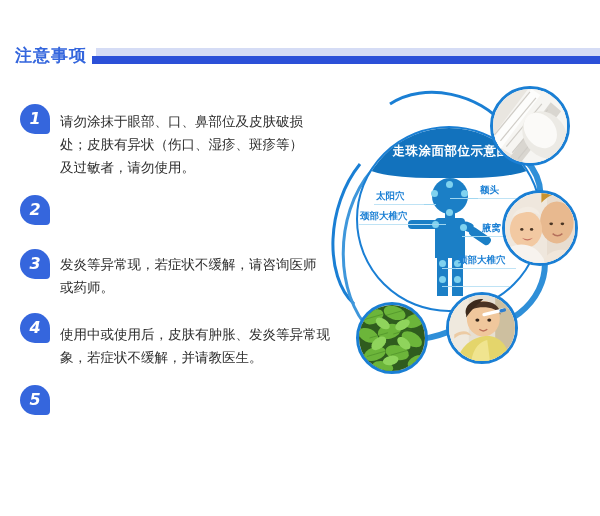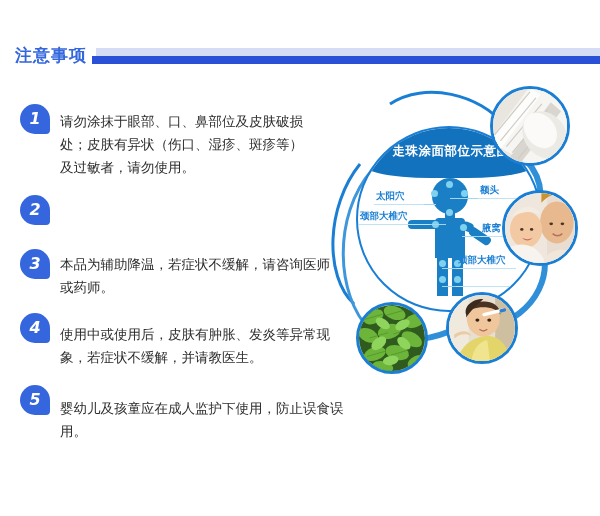--- a/index.html
+++ b/index.html
@@ -133,38 +133,36 @@
   <div class="item i2">
     <div class="badge">
       <span>2</span>
     </div>
   </div>
 
   <div class="item i3">
     <div class="badge">
       <span>3</span>
     </div>
-    <div class="itxt">本品为辅助降温，若症状不缓解，请咨询医师
+    <div class="itxt">发炎等异常现，若症状不缓解，请咨询医师
 或药师。</div>
   </div>
 
   <div class="item i4">
     <div class="badge">
       <span>4</span>
     </div>
     <div class="itxt">使用中或使用后，皮肤有肿胀、发炎等异常现
 象，若症状不缓解，并请教医生。</div>
   </div>
 
   <div class="item i5">
     <div class="badge">
       <span>5</span>
     </div>
-    <div class="itxt">婴幼儿及孩童应在成人监护下使用，防止误食误
-用。</div>
   </div>
 
 </div>
 
 <div class="art">
 
   <svg class="swoosh" viewBox="0 0 270 330">
     <path d="M175 40 C 150 8 95 -5 60 18" stroke="#1a7fd4" stroke-width="3" fill="none"></path>
     <path d="M196 74 C 215 95 214 120 200 136" stroke="#2f8fd8" stroke-width="6" fill="none"></path>
     <path d="M205 148 C 230 182 205 232 160 240" stroke="#2f8fd8" stroke-width="6" fill="none"></path>

